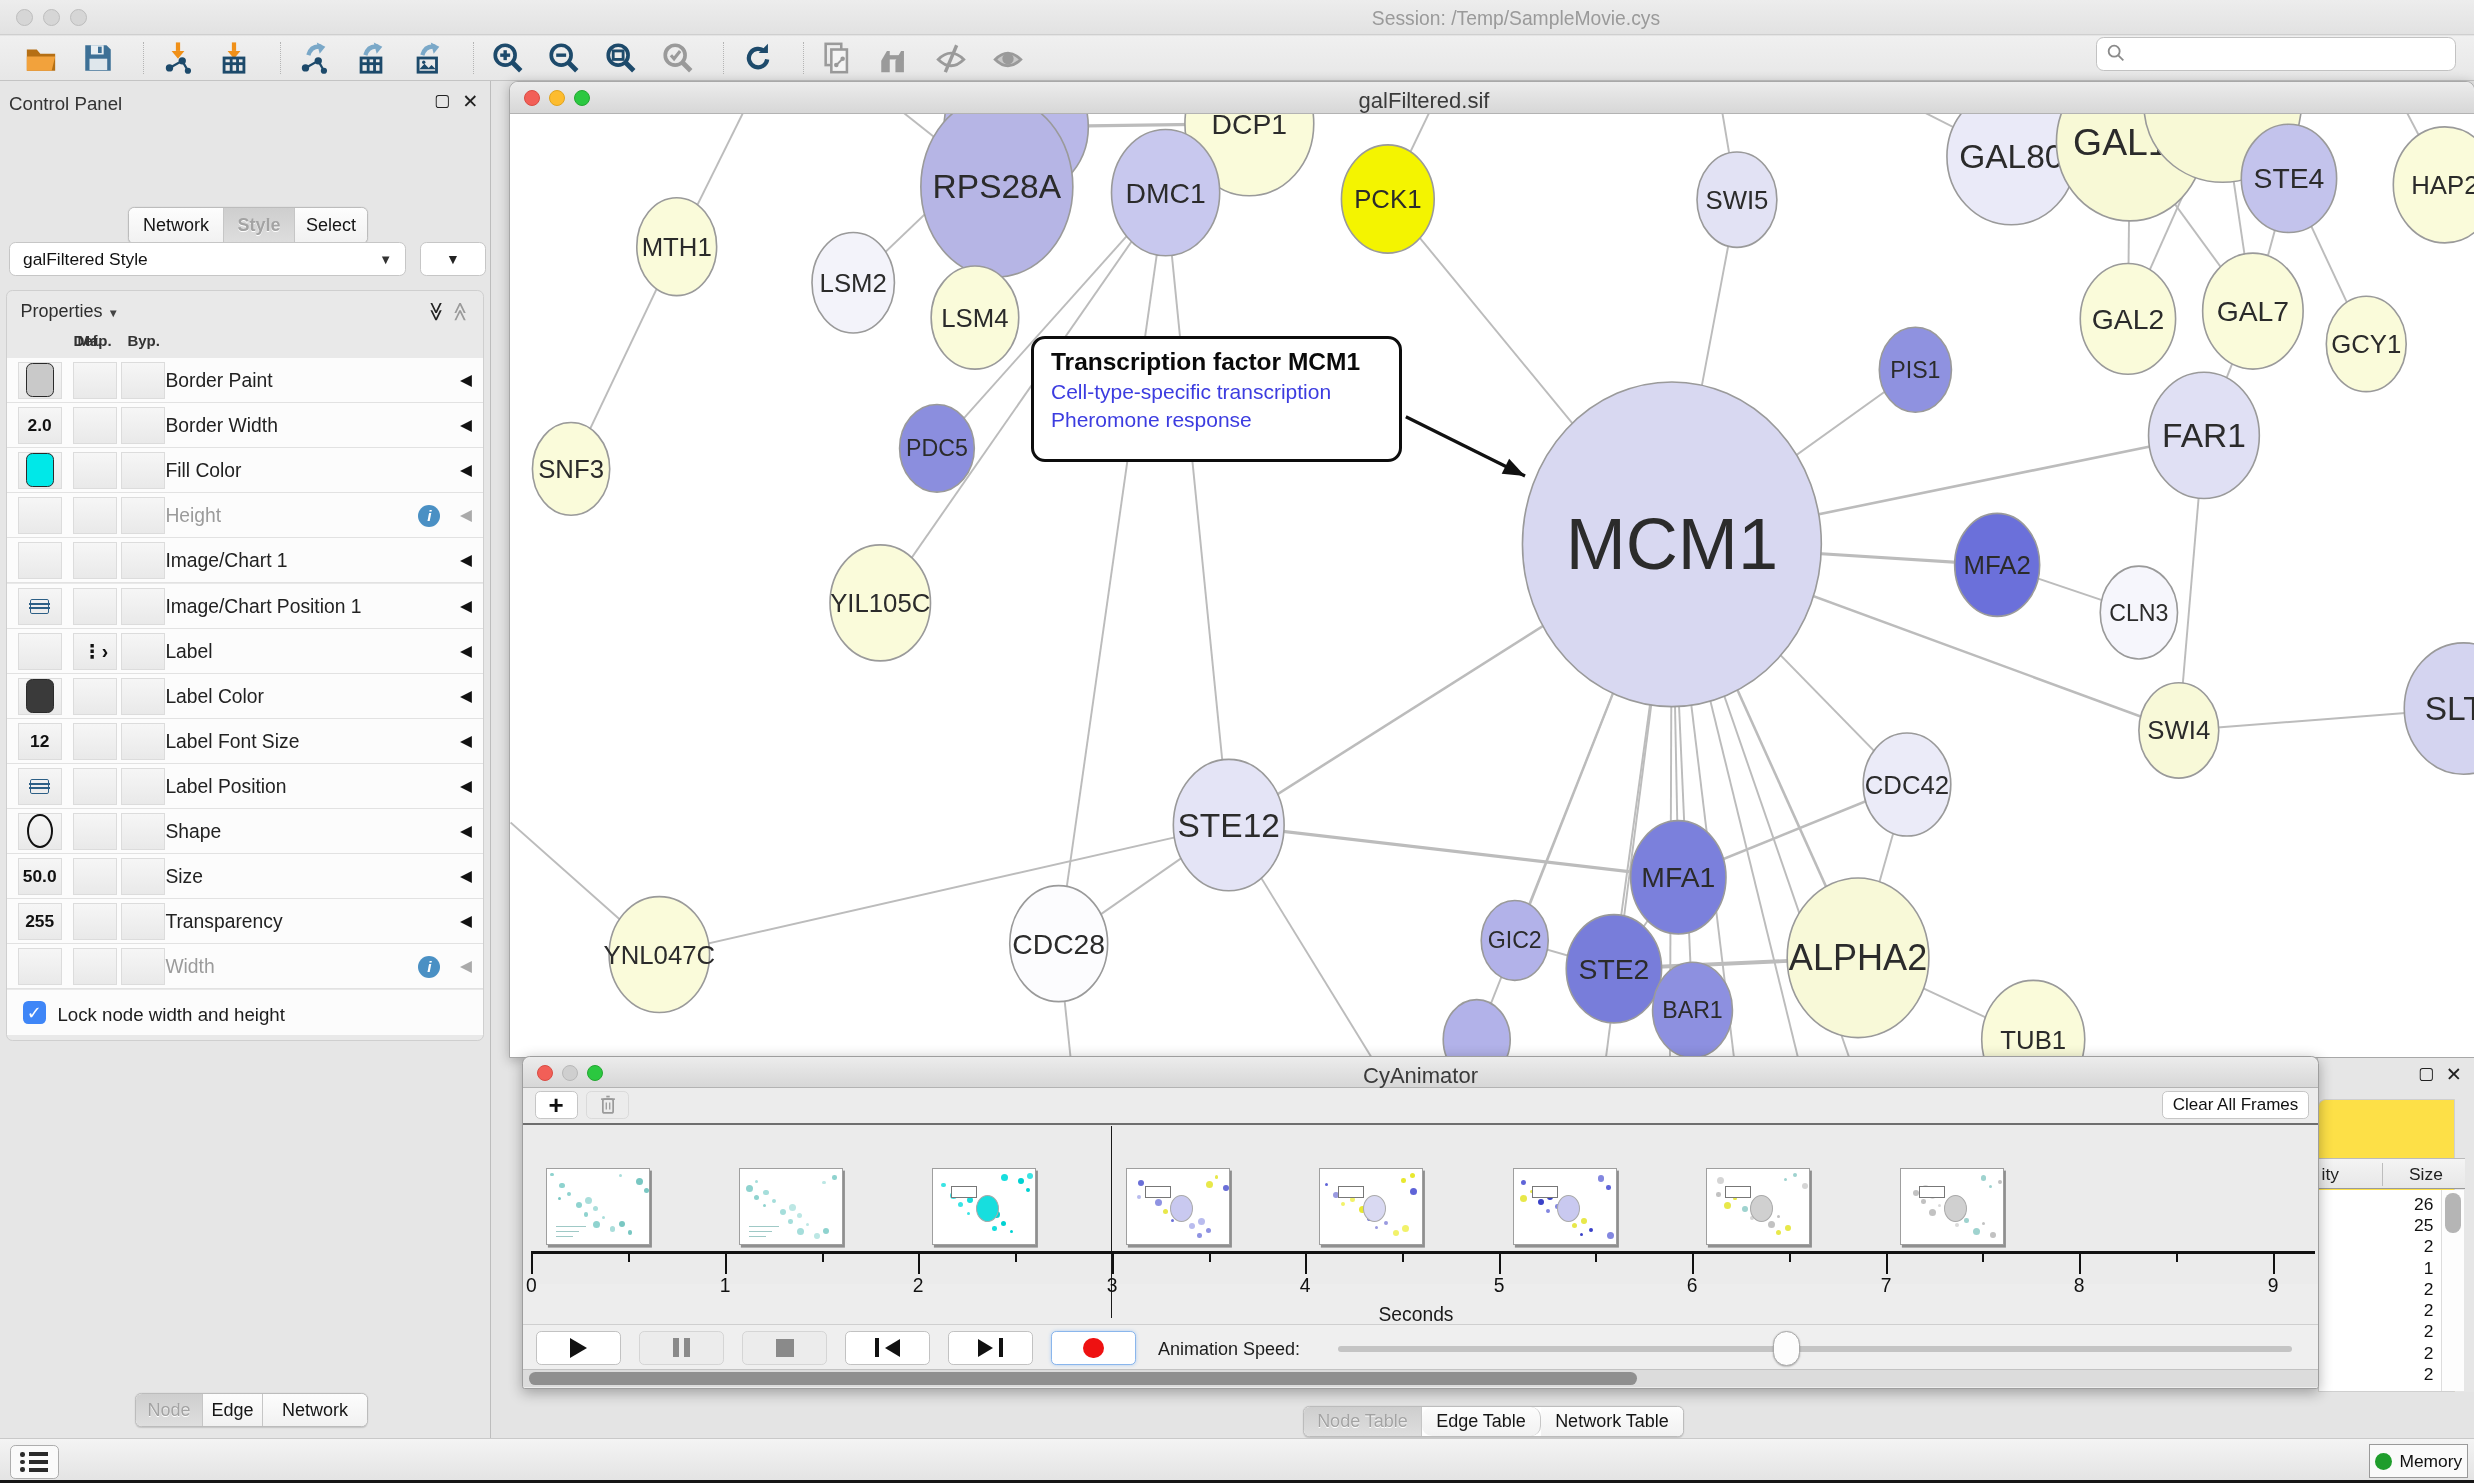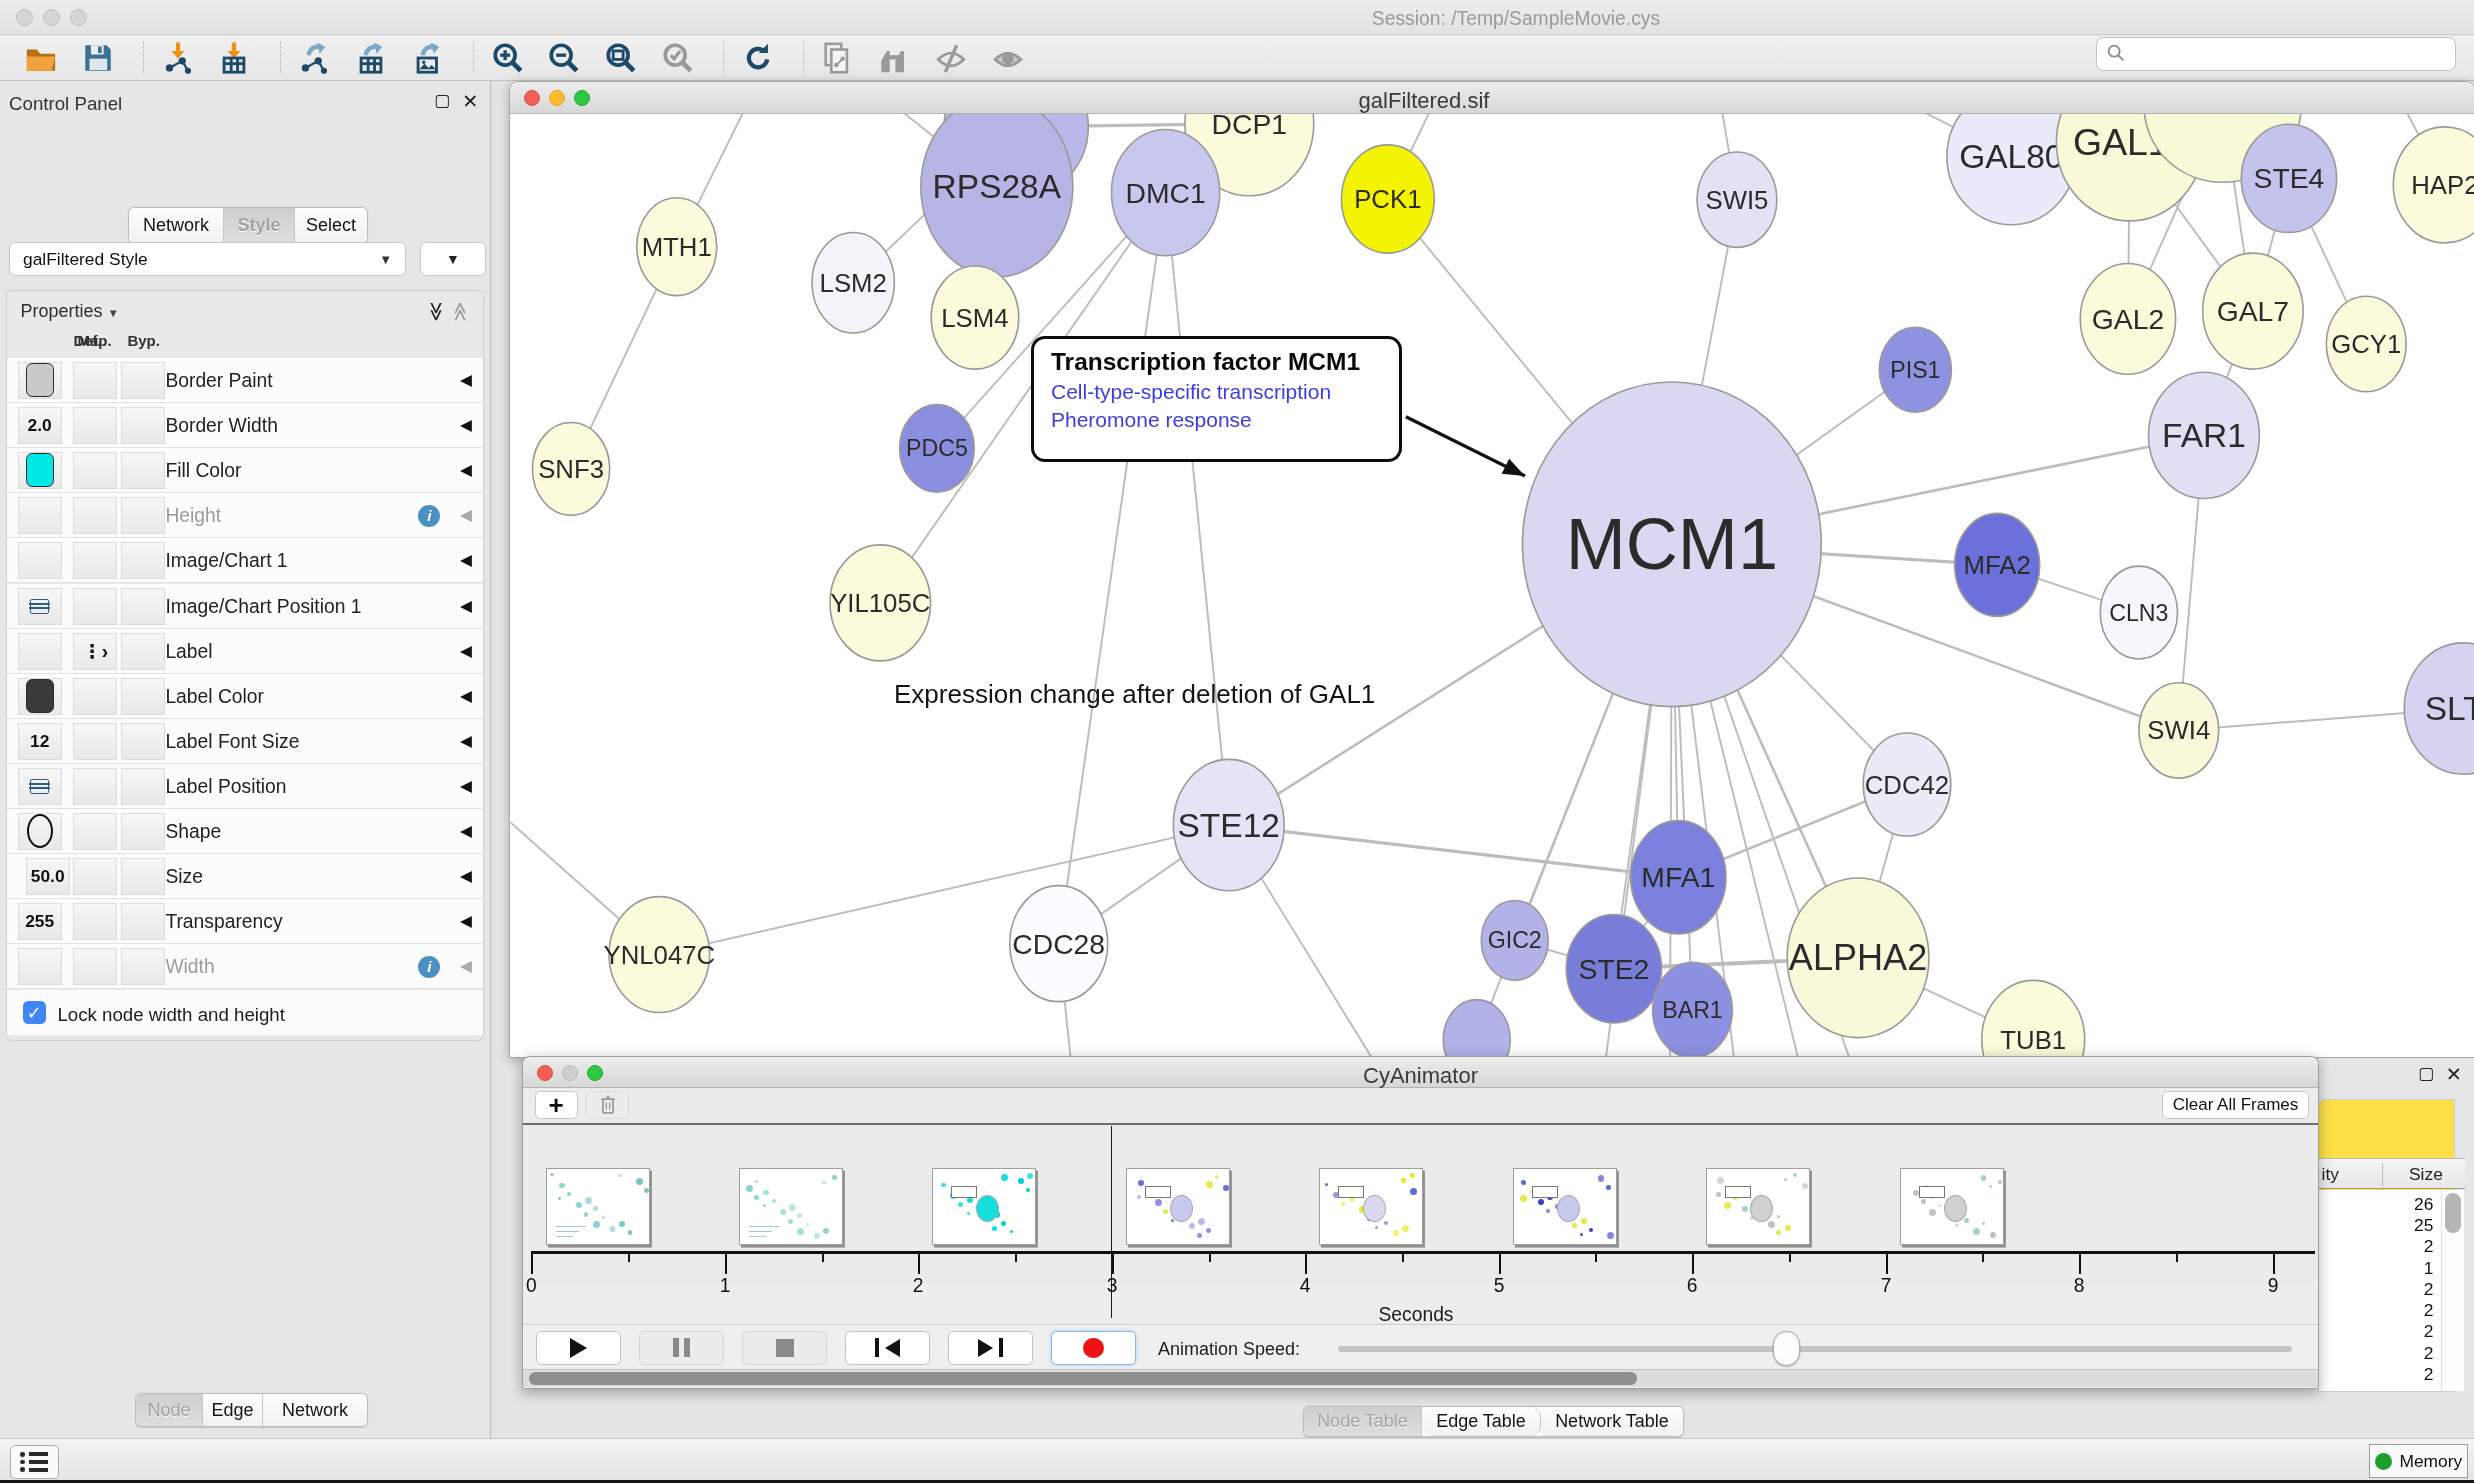--- a/index.html
+++ b/index.html
@@ -436,21 +436,21 @@
         <div class="prop-row" style="top: 451px;">
           <div class="pcell" style="left: 10.3px;">
             <div class="shape-ellipse"></div>
           </div>
           <div class="pcell" style="left: 66px;"></div>
           <div class="pcell" style="left: 114px;"></div>
           <div class="plabel">Shape</div>
           <div class="parrow">◀</div>
         </div>
         <div class="prop-row" style="top: 496px;">
-          <div class="pcell" style="left: 10.3px; margin-left: 8px;">50.0</div>
+          <div class="pcell" style="left: 10.3px;">50.0</div>
           <div class="pcell" style="left: 66px;"></div>
           <div class="pcell" style="left: 114px;"></div>
           <div class="plabel">Size</div>
           <div class="parrow">◀</div>
         </div>
         <div class="prop-row" style="top: 541px;">
           <div class="pcell" style="left: 10.3px;">255</div>
           <div class="pcell" style="left: 66px;"></div>
           <div class="pcell" style="left: 114px;"></div>
           <div class="plabel">Transparency</div>
@@ -696,21 +696,20 @@
           <text x="2168" y="1041" text-anchor="middle" dominant-baseline="central" font-size="40" fill="#2b2b2b">CDC42</text>
         </g>
         <line x1="1390" y1="470" x2="1575" y2="562" stroke="#111" stroke-width="5"></line>
         <polygon points="1575,562 1550.3452303143636,535.2204867156212 1538.7680396806686,558.5007070116382" fill="#111"></polygon>
       </svg>
     <div id="annotation-box">
       <div id="annotation-title">Transcription factor MCM1</div>
       <div class="annotation-link">Cell-type-specific transcription</div>
       <div class="annotation-link">Pheromone response</div>
     </div>
-    <div id="net-caption">Expression change after deletion of GAL1</div>
   </div>
 </div>
 
 <div id="table-strip" class="abs">
   <div class="winctl abs" style="right:41px; top:5.2px; font-size:17px;">▢</div>
   <div class="winctl abs" style="right:13px; top:5.2px;">✕</div>
   <div id="tp-panel">
     <div id="tp-header">
       <span class="tp-col" style="left:2.6px;">ity</span>
       <div id="tp-col-sep"></div>

